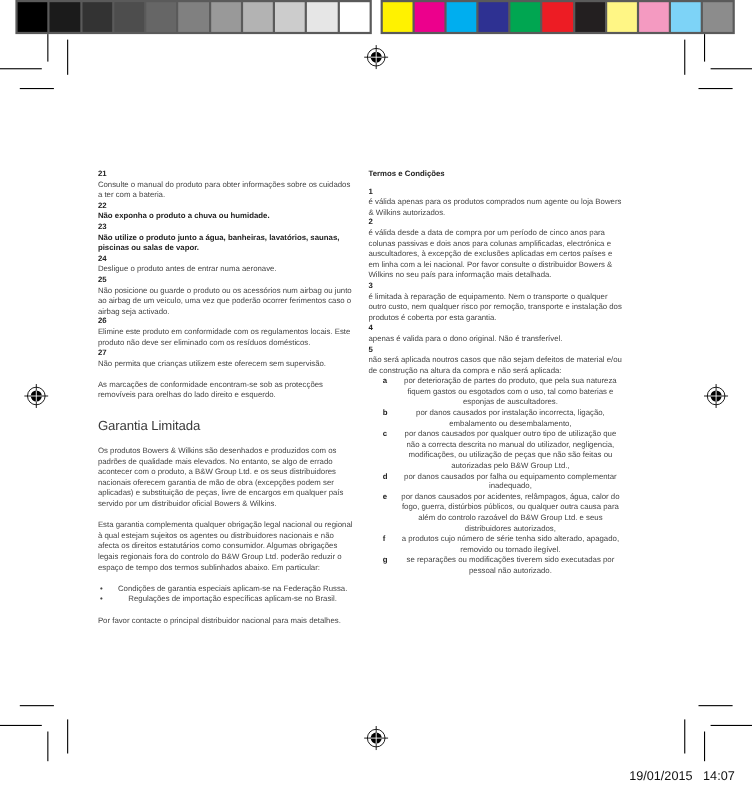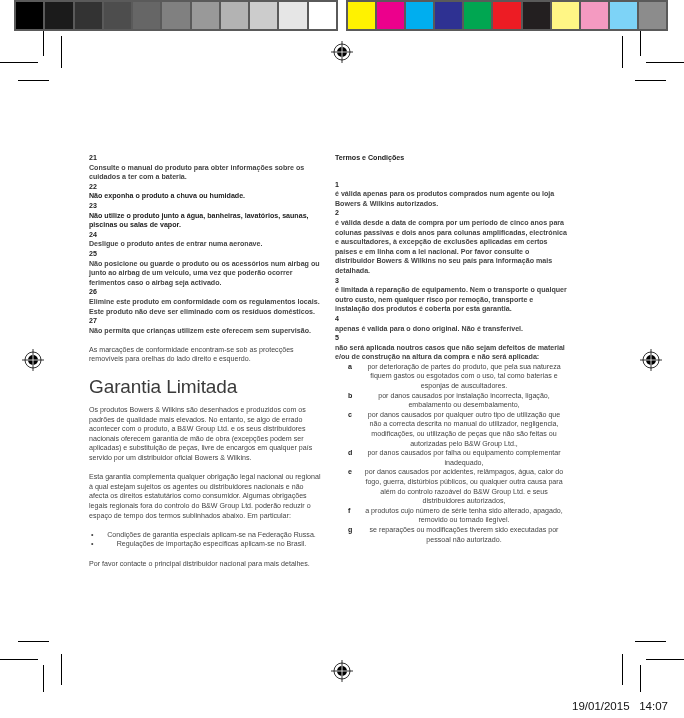--- a/index.html
+++ b/index.html
@@ -13,31 +13,31 @@
 
     .crop { position: absolute; background: #000; }
     .reg { position: absolute; width: 22px; height: 22px; }
 
     .col { position: absolute; font-size: 7.1px; line-height: 9.6px; color: #444; }
     .col-left { left: 89px; top: 154px; width: 232px; }
     .col-right { left: 335px; top: 154px; width: 232px; }
 
     .num-item { display: flex; margin-bottom: 0px; flex-direction: column; }
     .num-item .n { width: 13px; flex-shrink: 0; font-weight: bold; color: #222; }
-    .num-item .t { flex: 1; font-weight: bold; }
+    .num-item .t { flex: 1; }
     .num-item.bold .t { font-weight: bold; color: #222; }
 
     .para { margin-top: 9.6px; }
-    .heading { font-size: 19px; line-height: 20px; font-weight: 300; color: #3a3a3a; margin-top: 12px; margin-bottom: 9px; letter-spacing: -0.1px; }
+    .heading { font-size: 12px; line-height: 20px; font-weight: 300; color: #3a3a3a; margin-top: 12px; margin-bottom: 9px; letter-spacing: -0.1px; }
     .bullets { margin-top: 9.6px; }
     .bullet { display: flex; }
     .bullet .b { width: 13px; padding-left: 2px; flex-shrink: 0; }
     .bullet .t { flex: 1; text-align: center; }
 
-    .sub-title { font-weight: bold; color: #222; margin-bottom: 17px; }
+    .sub-title { font-weight: bold; color: #222; margin-bottom: 6px; }
     .sub-list { margin-left: 13px; }
     .sub-item { display: flex; }
     .sub-item .n { width: 13px; flex-shrink: 0; font-weight: bold; color: #222; }
     .sub-item .t { flex: 1; text-align: center; }
 
     .slug { position: absolute; top: 700px; font-size: 11.5px; color: #111; white-space: pre; }
     .slug.left { left: 4px; margin-top: 20px; }
     .slug.right { left: 572px; }
   </style>
 </head>

